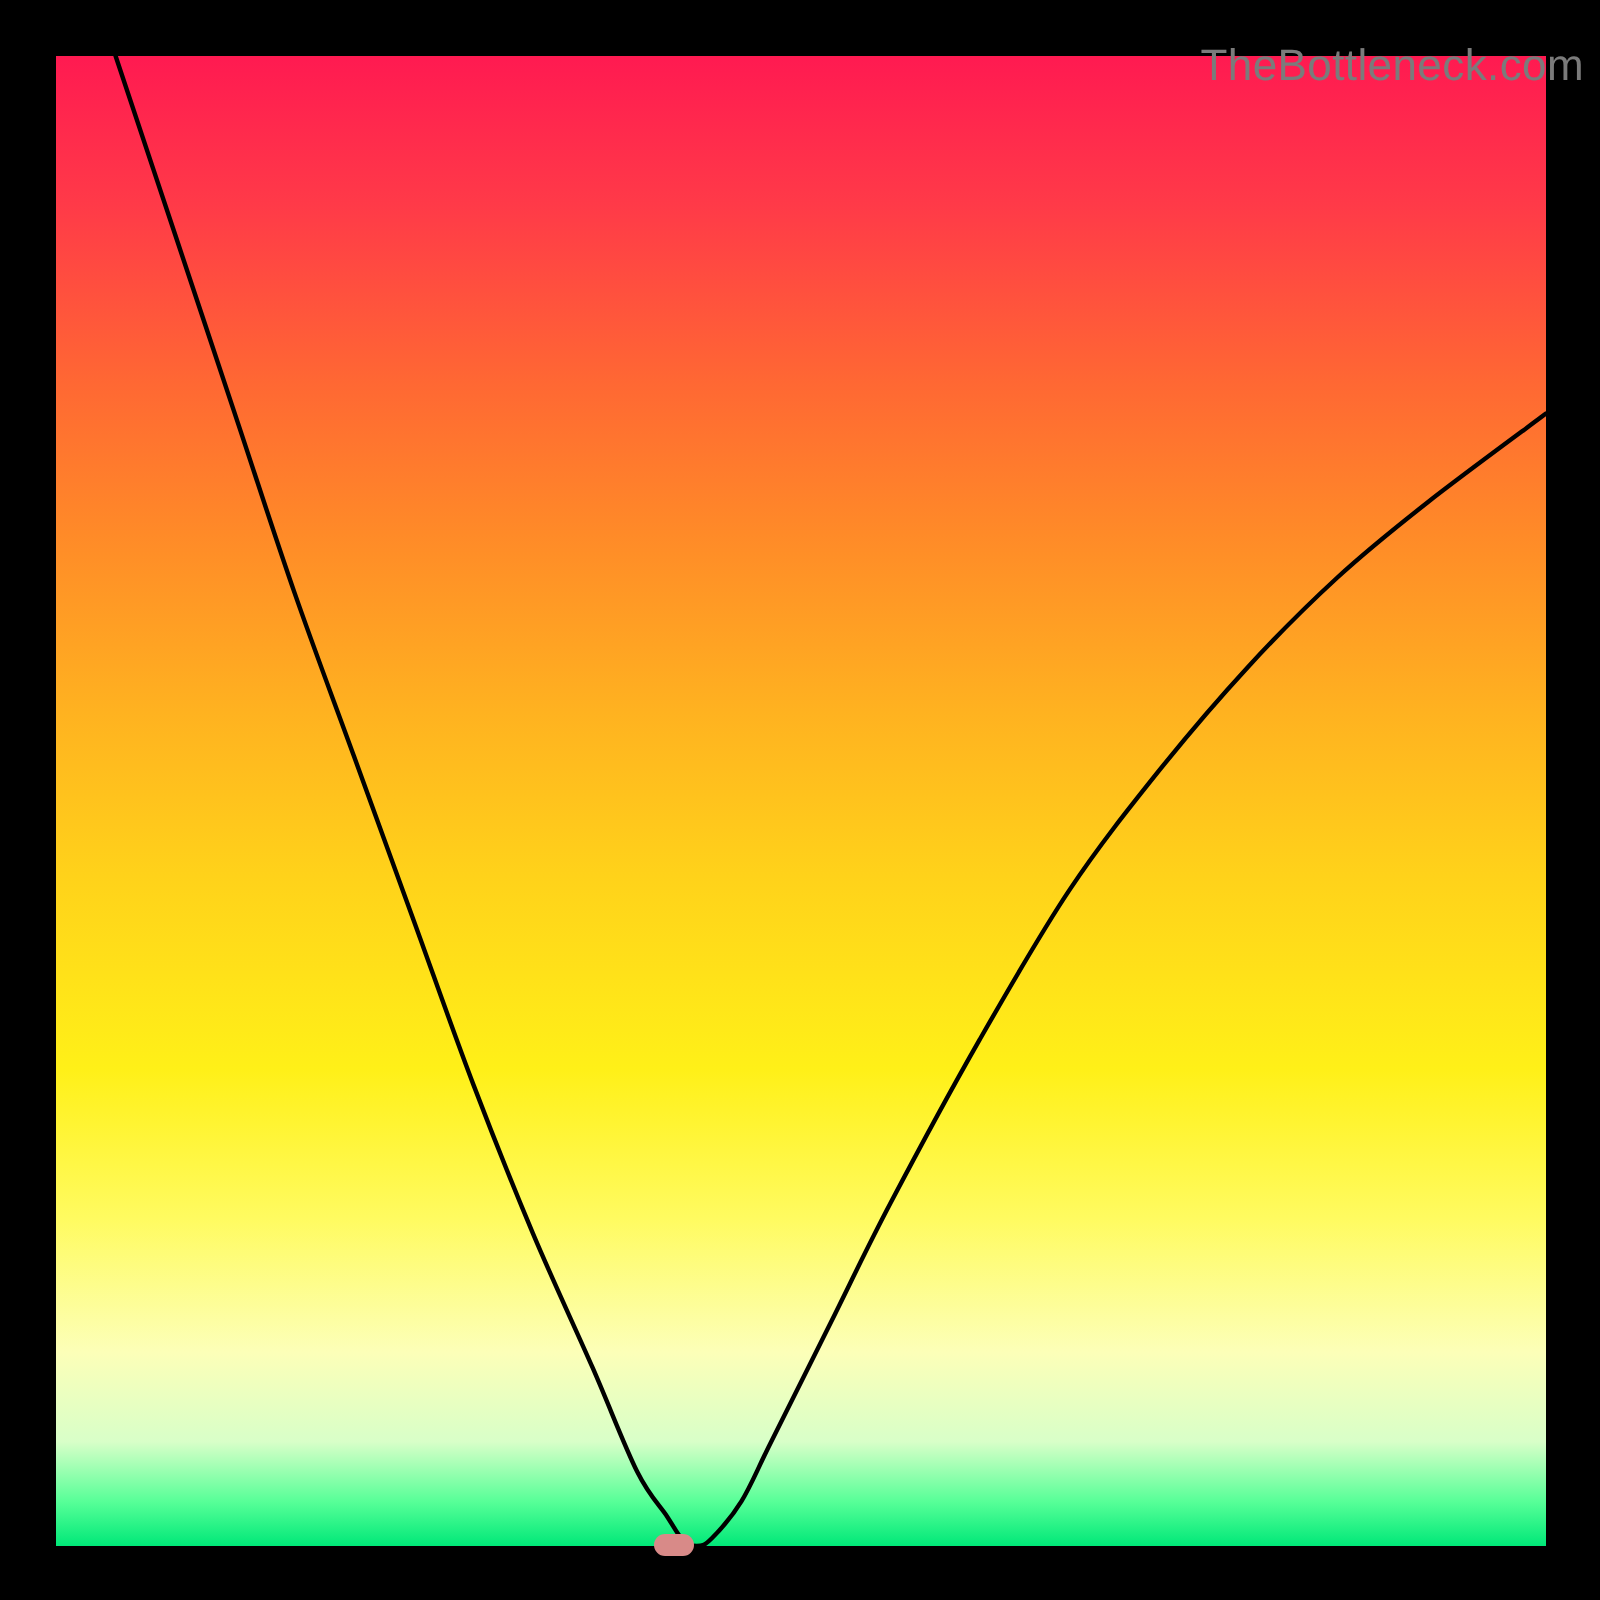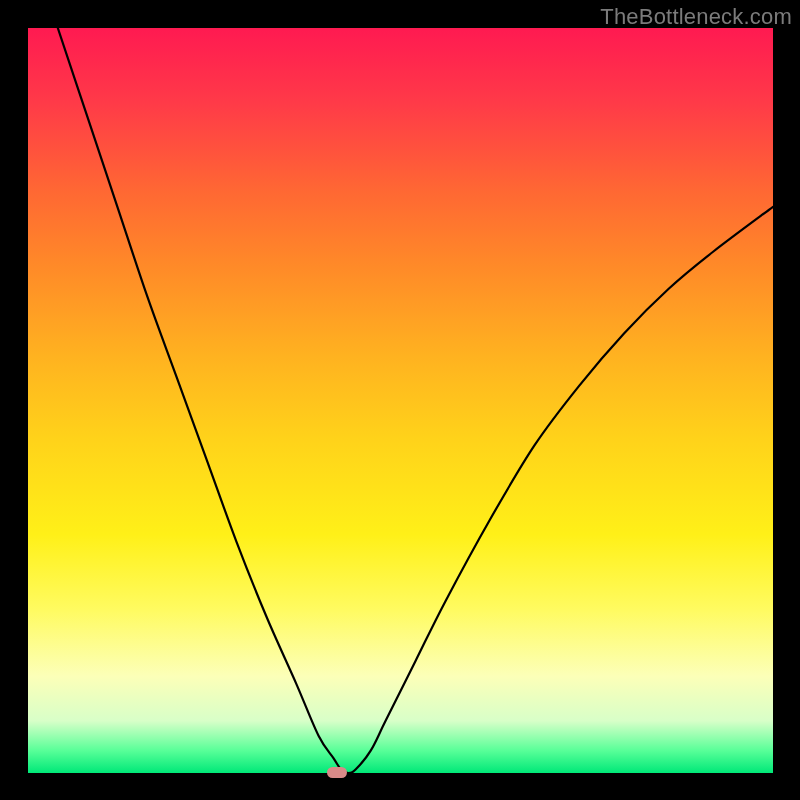--- a/index.html
+++ b/index.html
@@ -40,21 +40,21 @@
     height: 11px;
     border-radius: 6px;
     background: #d88a88;
     left: 299px;
     bottom: -5px;
   }
   
   .watermark {
     position: absolute;
     right: 8px;
-    top: 4px;
+    top: 20px;
     color: #7b7b7b;
     font-size: 22px;
     font-weight: 500;
     letter-spacing: 0.2px;
   }
 </style>
 </head>
 <body>
 
 <div class="frame">

